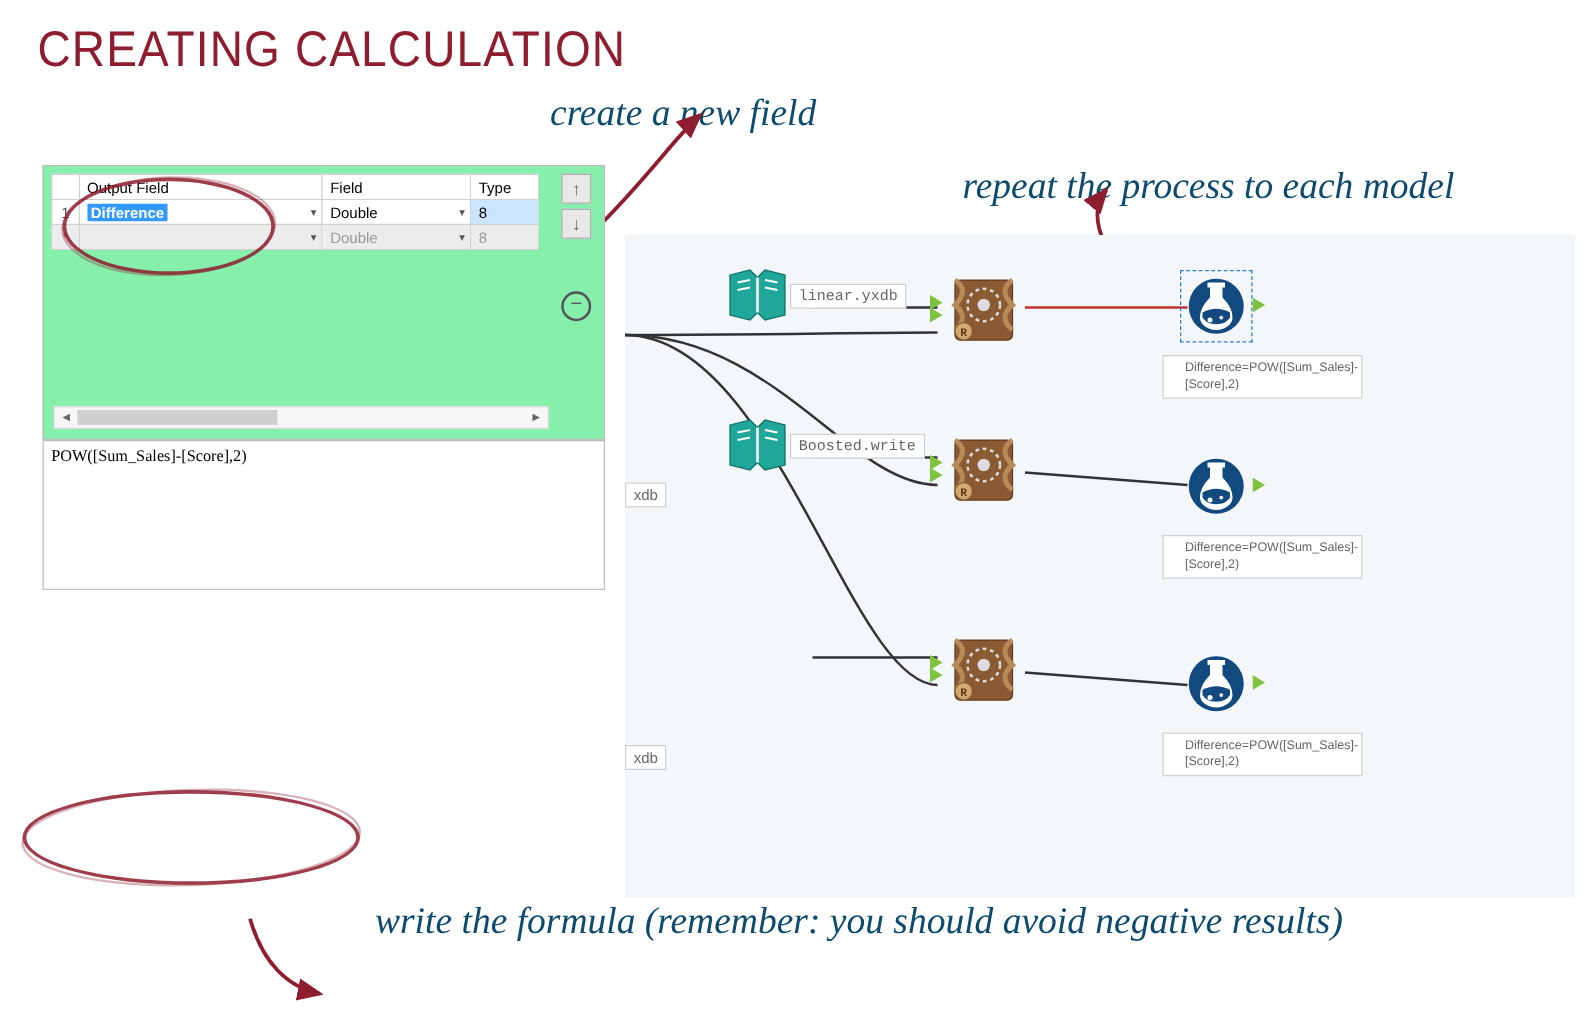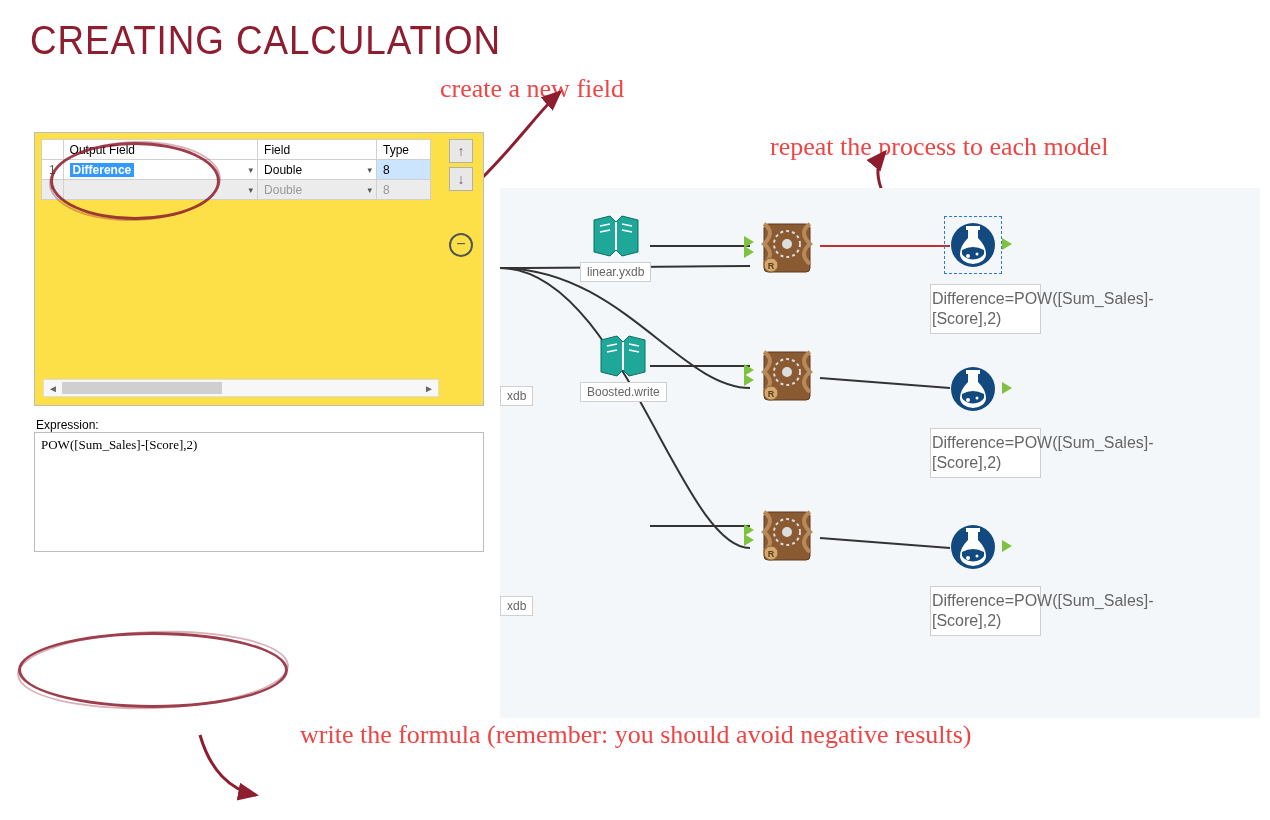--- a/index.html
+++ b/index.html
@@ -21,38 +21,39 @@
     letter-spacing: 1px;
     color: #8e1d2f;
     transform: scaleX(0.92);
     transform-origin: left;
   }
 
   
   .scribble {
     position: absolute;
     font-family: "Brush Script MT", "Comic Sans MS", cursive;
-    color: #ef4444;
-    font-size: 26px;
+    font-style: italic;
+    color: #0c4a6e;
+    font-size: 30px;
     white-space: nowrap;
   }
 
   .panel-wrap {
     position: absolute;
     top: 132px;
     left: 34px;
     width: 450px;
   }
 
   .grid-box {
-    background: #fde047;
+    background: #86efac;
     border: 1px solid #bdbdbd;
     padding: 6px;
     position: relative;
-    height: 274px;
+    height: 220px;
   }
 
   .grid-table {
     background: #fff;
     border: 1px solid #b0b0b0;
     width: 390px;
     border-collapse: collapse;
     font-size: 12px;
   }
   .grid-table th, .grid-table td {
@@ -199,41 +200,42 @@
   .wires {
     position: absolute;
     top: 0; left: 0;
     width: 100%; height: 100%;
     pointer-events: none;
   }
 
   .tool {
     position: absolute;
     display: flex;
-    flex-direction: column;
+    flex-direction: row;
     align-items: center;
+    font-family: Liberation Mono, monospace;
   }
   .tool-label {
     background: #fff;
     border: 1px solid #cfcfcf;
     font-size: 12px;
     color: #666;
     padding: 2px 6px;
     margin-top: 2px;
     white-space: nowrap;
   }
   .formula-annot {
     position: absolute;
     background: #fff;
     border: 1px solid #cfcfcf;
-    font-size: 16px;
-    color: #666;
-    padding: 4px 1px;
+    font-size: 10px;
+    color: #666;
+    padding: 4px 17px;
     line-height: 1.25;
-    width: 111px;
+    width: 160px;
   }
   .selected-tool {
     outline: 1px dashed #2e7bd1;
     outline-offset: 3px;
   }
 
   .xdb-chip {
     position: absolute;
     background: #fff;
     border: 1px solid #cfcfcf;
@@ -318,21 +320,20 @@
     <div class="minus-btn">−</div>
 
     <div class="hscroll">
       <span style="padding:0 4px;">◄</span>
       <div class="thumb"></div>
       <span style="padding:0 4px;">►</span>
     </div>
   </div>
 
 
-  <div class="expr-label">Expression:</div>
   <div class="expr-box">POW([Sum_Sales]-[Score],2)</div>
 </div>
 
 <div class="oval" style="top:142px; left:50px; width:170px; height:78px;"></div>
 <div class="oval" style="top:632px; left:18px; width:270px; height:76px;"></div>
 <div class="oval big" style="top:188px; left:912px; width:190px; height:470px;"></div>
 
 <div class="canvas">
 
   <svg class="wires">

